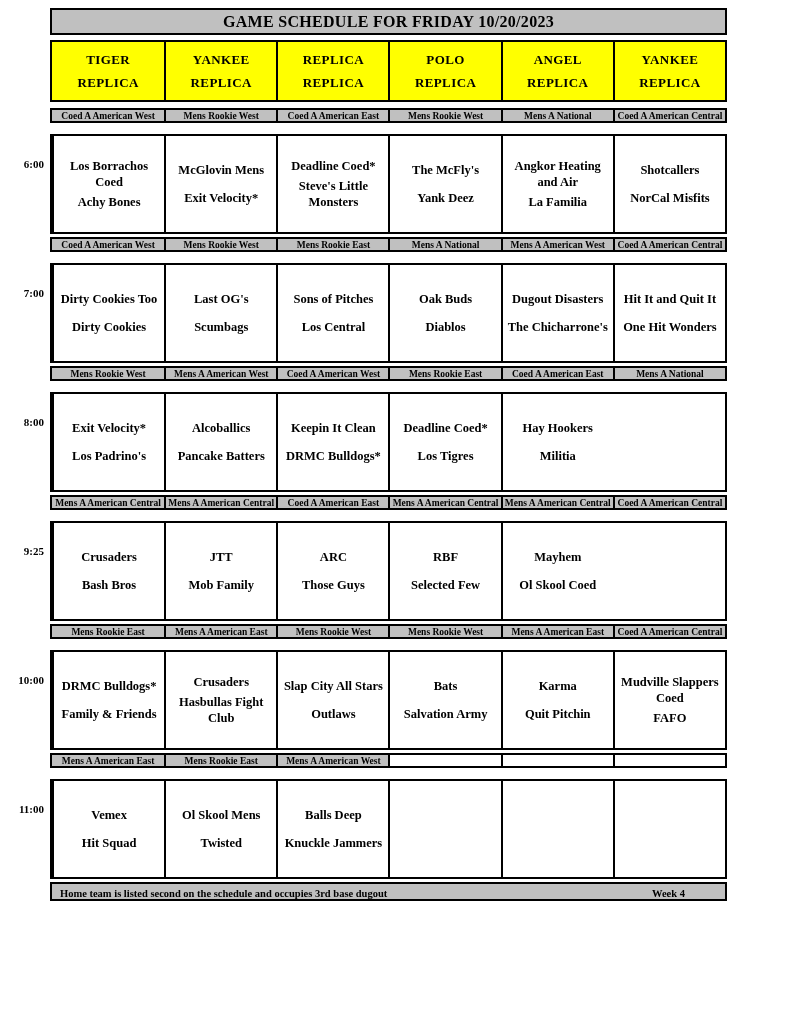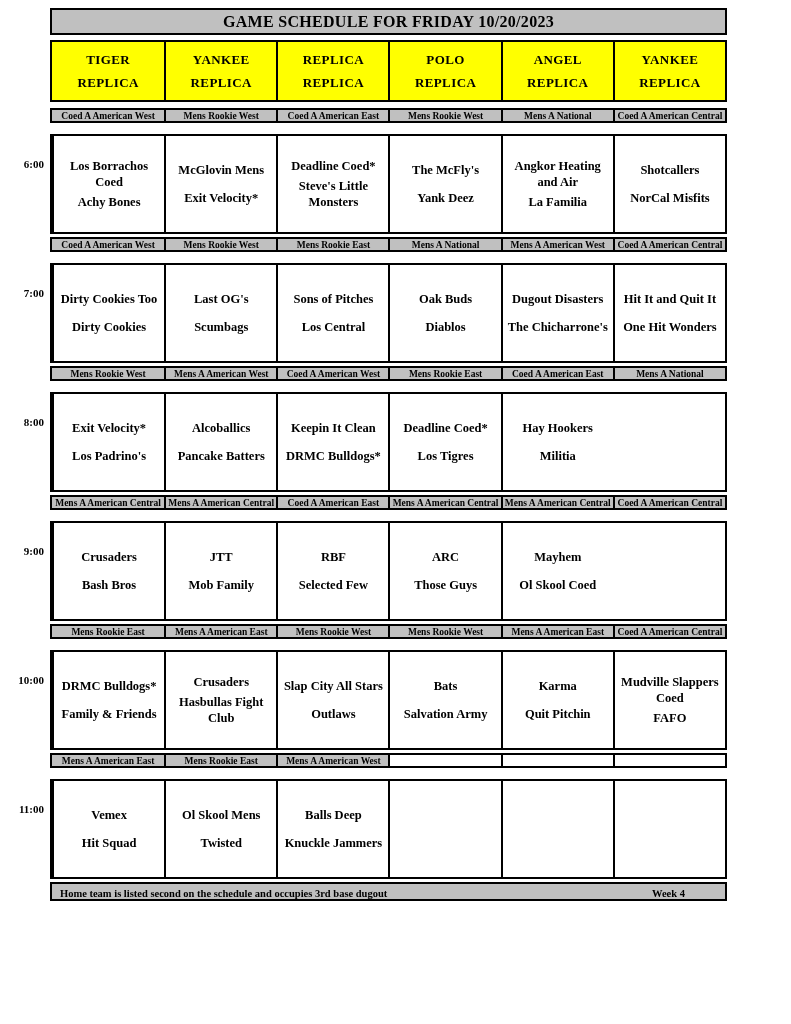--- a/index.html
+++ b/index.html
@@ -173,36 +173,36 @@
 
     <div class="division-row">
       <div class="div-cell">Mens A American Central</div>
       <div class="div-cell">Mens A American Central</div>
       <div class="div-cell">Coed A American East</div>
       <div class="div-cell">Mens A American Central</div>
       <div class="div-cell">Mens A American Central</div>
       <div class="div-cell">Coed A American Central</div>
     </div>
     <div class="game-row">
-      <div class="time-label">9:00</div>
+      <div class="time-label">9:25</div>
       <div class="game-cell">
           <div class="team">Crusaders</div>
           <div class="team">Bash Bros</div>
         </div>
       <div class="game-cell">
           <div class="team">JTT</div>
           <div class="team">Mob Family</div>
         </div>
       <div class="game-cell">
+          <div class="team">ARC</div>
+          <div class="team">Those Guys</div>
+        </div>
+      <div class="game-cell">
           <div class="team">RBF</div>
           <div class="team">Selected Few</div>
-        </div>
-      <div class="game-cell">
-          <div class="team">ARC</div>
-          <div class="team">Those Guys</div>
         </div>
       <div class="game-cell">
           <div class="team">Mayhem</div>
           <div class="team">Ol Skool Coed</div>
         </div>
     </div>
 
     <div class="division-row">
       <div class="div-cell">Mens Rookie East</div>
       <div class="div-cell">Mens A American East</div>

